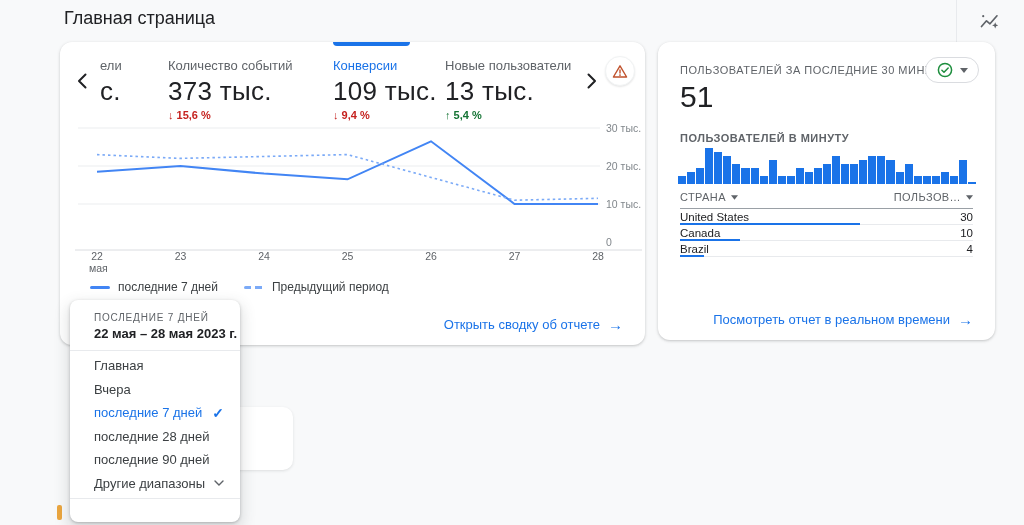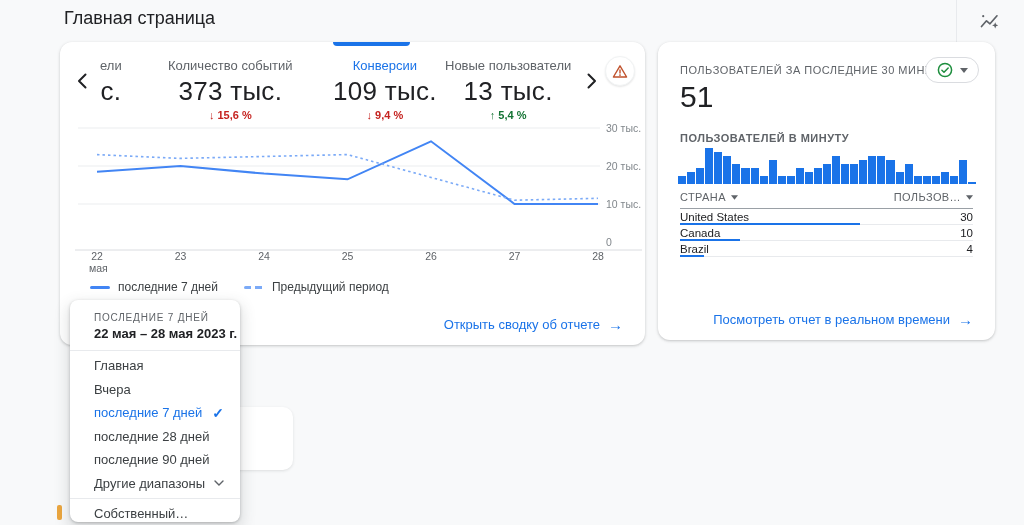--- a/index.html
+++ b/index.html
@@ -6,21 +6,21 @@
   html,body { background:#f8f9fa; }
   body { font-family:"Liberation Sans", sans-serif; }
   .stage { position:relative; width:1024px; height:525px; background:#f8f9fa; overflow:hidden;border-radius:13px; }
 
   .page-title { position:absolute; left:64px; top:8px; font-size:18px; color:#202124; }
   .top-divider { position:absolute; left:956px; top:0; width:1px; height:42px; background:#e8eaed; }
   .insights-btn { position:absolute; left:974px; top:6px; width:32px; height:30px; background:none; border:0; cursor:pointer; display:flex; align-items:center; justify-content:center; }
 
   .card { position:absolute; background:#fff; border-radius:12px;
           box-shadow:0 1px 2px rgba(60,64,67,.18), 0 1px 3px 1px rgba(60,64,67,.08); }
-  .overview { left:60px; top:42px; width:585px; height:303px;text-align:center; }
+  .overview { left:60px; top:42px; width:585px; height:303px; }
   .realtime { left:658px; top:42px; width:337px; height:298px; }
   .hidden-card { left:157px; top:407px; width:136px; height:63px; border-radius:10px; z-index:2;
                  box-shadow:0 1px 3px rgba(60,64,67,.14); }
 
   .tab-indicator { position:absolute; left:273px; top:0; width:77px; height:4px; background:#1a73e8; border-radius:0 0 4px 4px; }
 
   .nav { position:absolute; top:27px; width:24px; height:24px; background:none; border:0; cursor:pointer;
          display:flex; align-items:center; justify-content:center; }
   .nav.prev { left:10px; } .nav.next { left:520px; }
 
@@ -292,20 +292,17 @@
         <div class="dd-item">
           <span>последние 90 дней</span>
         </div>
         <div class="dd-item">
           <span>Другие диапазоны</span>
           <svg width="10" height="6" viewBox="0 0 10 6">
             <path d="M1 1 L5 5 L9 1" fill="none" stroke="#5f6368" stroke-width="1.4" stroke-linecap="round"></path>
           </svg>
         </div>
         <div class="dd-divider"></div>
-        <div class="dd-item">
-          <span>Собственный…</span>
-        </div>
       </div>
   </div>
 
   <div class="skeleton-dashes"></div>
 </div>
 
 </body></html>

